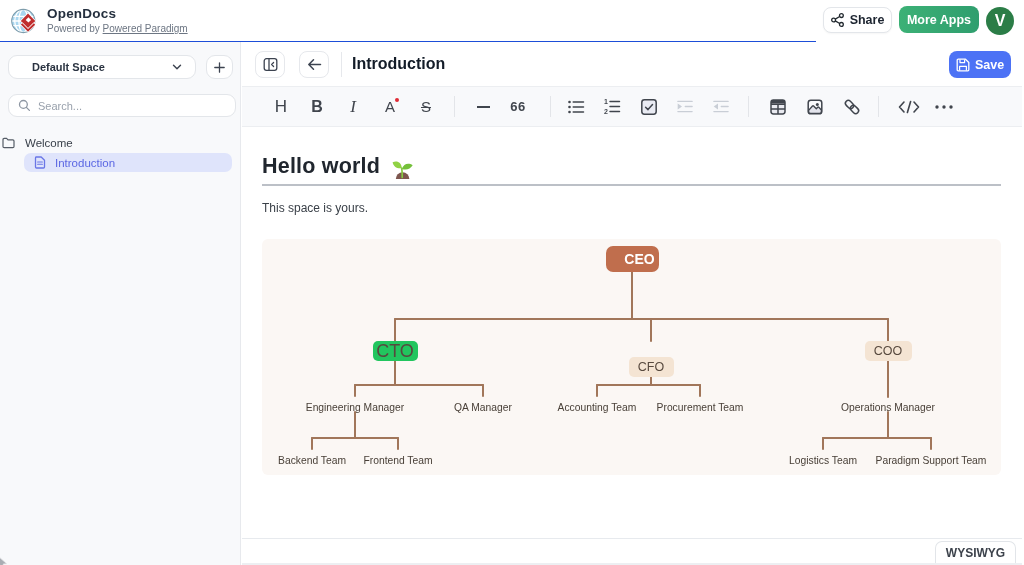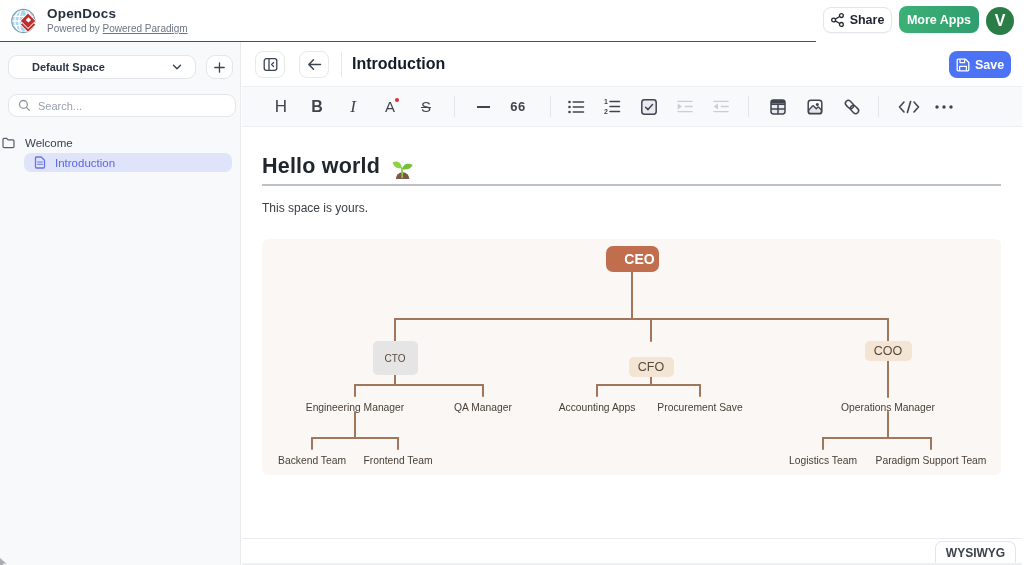--- a/index.html
+++ b/index.html
@@ -271,27 +271,27 @@
           <path d="M335 146 L438 146" stroke="#a1765a" stroke-width="2" fill="none" stroke-linecap="round"></path>
           <path d="M335 146 L335 157" stroke="#a1765a" stroke-width="2" fill="none" stroke-linecap="round"></path>
           <path d="M438 146 L438 157" stroke="#a1765a" stroke-width="2" fill="none" stroke-linecap="round"></path>
           <path d="M626 121 L626 158" stroke="#a1765a" stroke-width="2" fill="none" stroke-linecap="round"></path>
           <path d="M626 173 L626 199" stroke="#a1765a" stroke-width="2" fill="none" stroke-linecap="round"></path>
           <path d="M561 199 L669 199" stroke="#a1765a" stroke-width="2" fill="none" stroke-linecap="round"></path>
           <path d="M561 199 L561 210" stroke="#a1765a" stroke-width="2" fill="none" stroke-linecap="round"></path>
           <path d="M669 199 L669 210" stroke="#a1765a" stroke-width="2" fill="none" stroke-linecap="round"></path>
         </svg>
         <div style="position: absolute; display: flex; align-items: center; justify-content: center; left: 343.5px; top: 6.5px; width: 53px; height: 26px; background: rgb(192, 110, 77); color: rgb(255, 255, 255); font-weight: bold; font-size: 14px; border-radius: 7px; padding-left: 15px;">CEO</div>
-        <div style="position: absolute; display: flex; align-items: center; justify-content: center; left: 110.5px; top: 102px; width: 45px; height: 34px; background: #e5e5e5; color: rgb(87, 73, 62); font-size: 10px; border-radius: 5px;">CTO</div>
+        <div style="position: absolute; display: flex; align-items: center; justify-content: center; left: 110.5px; top: 102px; width: 45px; height: 20px; background: #22c55e; color: rgb(87, 73, 62); font-size: 18px; border-radius: 5px;">CTO</div>
         <div style="position: absolute; display: flex; align-items: center; justify-content: center; left: 366.5px; top: 118px; width: 45px; height: 20px; background: rgb(244, 228, 211); color: rgb(87, 73, 62); font-size: 12.5px; border-radius: 5px;">CFO</div>
         <div style="position: absolute; display: flex; align-items: center; justify-content: center; left: 602.5px; top: 102px; width: 47px; height: 20px; background: rgb(244, 228, 211); color: rgb(87, 73, 62); font-size: 12.5px; border-radius: 5px;">COO</div>
         <div style="position: absolute; white-space: nowrap; transform: translateX(-50%); left: 93px; top: 162.5px; font-size: 10.3px; color: rgb(73, 64, 56);">Engineering Manager</div>
         <div style="position: absolute; white-space: nowrap; transform: translateX(-50%); left: 221px; top: 162.5px; font-size: 10.3px; color: rgb(73, 64, 56);">QA Manager</div>
-        <div style="position: absolute; white-space: nowrap; transform: translateX(-50%); left: 335px; top: 162.5px; font-size: 10.3px; color: rgb(73, 64, 56);">Accounting Apps</div>
-        <div style="position: absolute; white-space: nowrap; transform: translateX(-50%); left: 438px; top: 162.5px; font-size: 10.3px; color: rgb(73, 64, 56);">Procurement Save</div>
+        <div style="position: absolute; white-space: nowrap; transform: translateX(-50%); left: 335px; top: 162.5px; font-size: 10.3px; color: rgb(73, 64, 56);">Accounting Team</div>
+        <div style="position: absolute; white-space: nowrap; transform: translateX(-50%); left: 438px; top: 162.5px; font-size: 10.3px; color: rgb(73, 64, 56);">Procurement Team</div>
         <div style="position: absolute; white-space: nowrap; transform: translateX(-50%); left: 626px; top: 162.5px; font-size: 10.3px; color: rgb(73, 64, 56);">Operations Manager</div>
         <div style="position: absolute; white-space: nowrap; transform: translateX(-50%); left: 50px; top: 216px; font-size: 10.3px; color: rgb(73, 64, 56);">Backend Team</div>
         <div style="position: absolute; white-space: nowrap; transform: translateX(-50%); left: 136px; top: 216px; font-size: 10.3px; color: rgb(73, 64, 56);">Frontend Team</div>
         <div style="position: absolute; white-space: nowrap; transform: translateX(-50%); left: 561px; top: 216px; font-size: 10.3px; color: rgb(73, 64, 56);">Logistics Team</div>
         <div style="position: absolute; white-space: nowrap; transform: translateX(-50%); left: 669px; top: 216px; font-size: 10.3px; color: rgb(73, 64, 56);">Paradigm Support Team</div>
       </div>
   </div>
 
   <div class="footer">
     <div class="tab md">Markdown</div>

